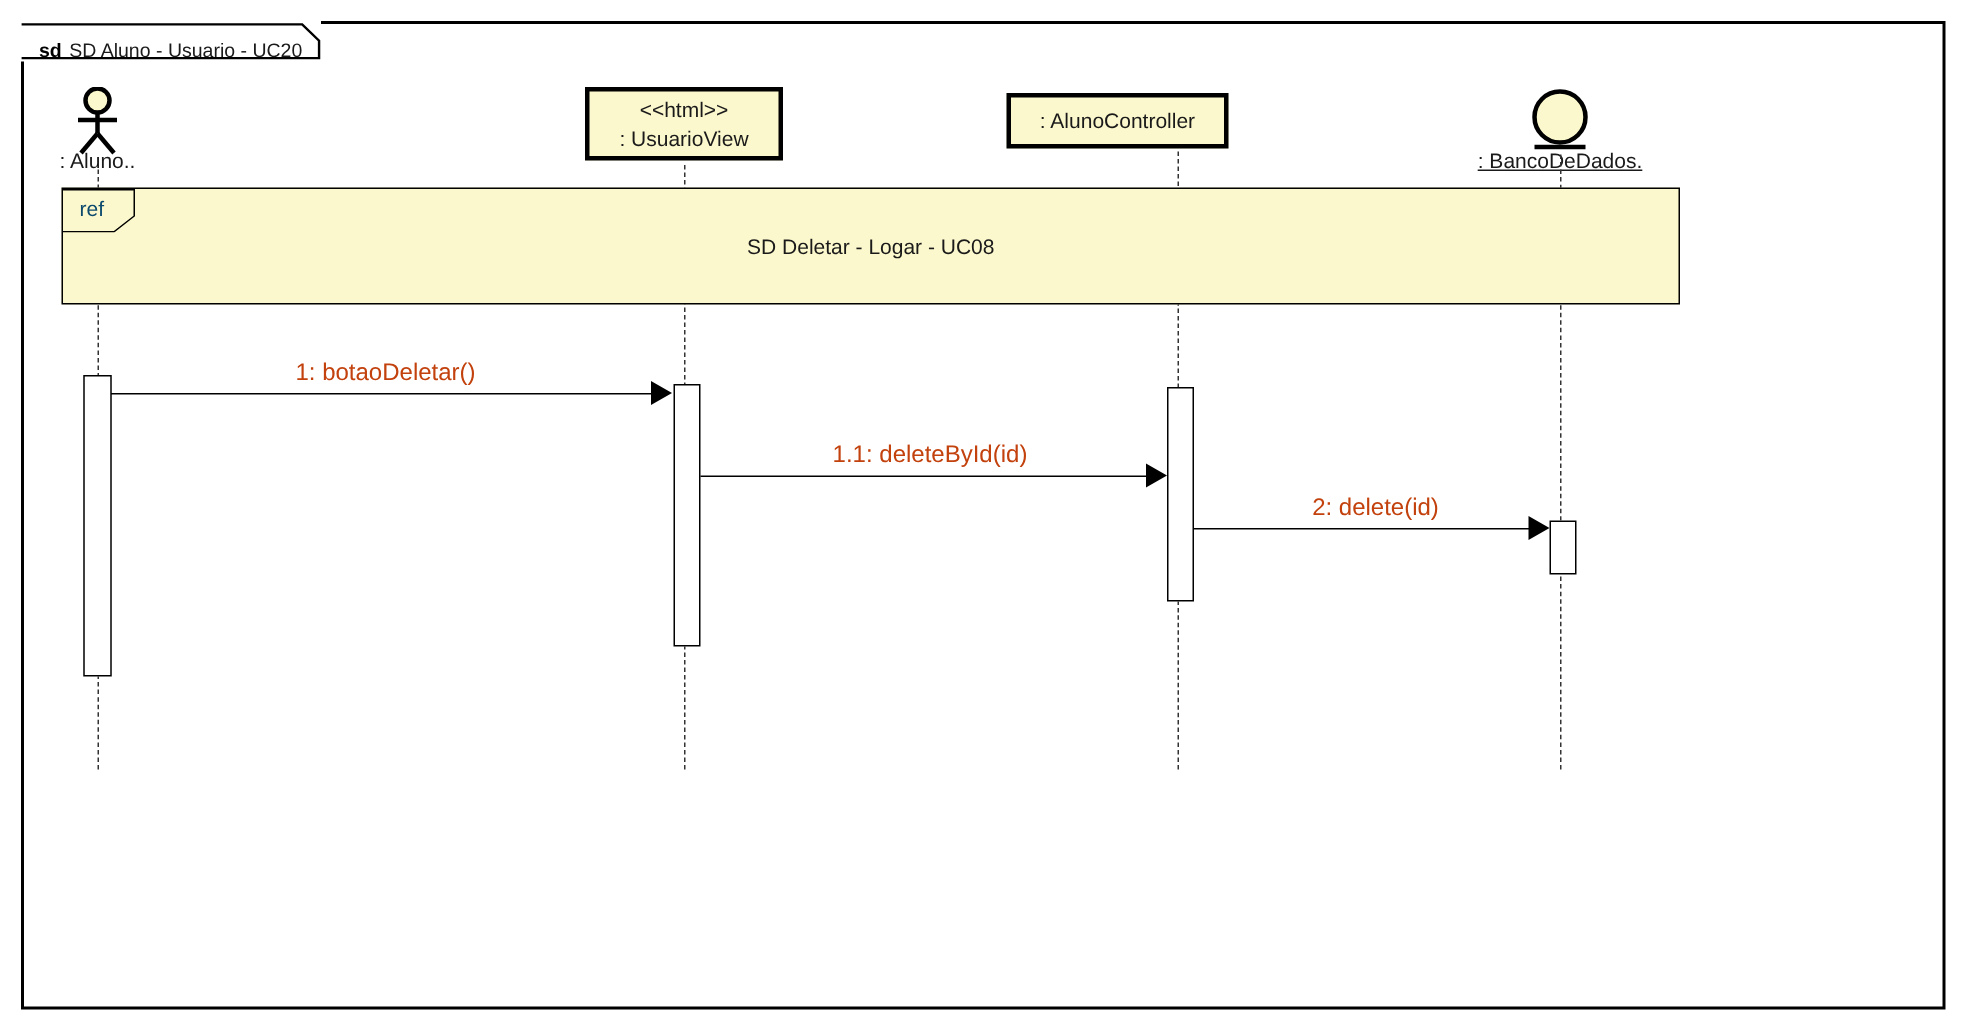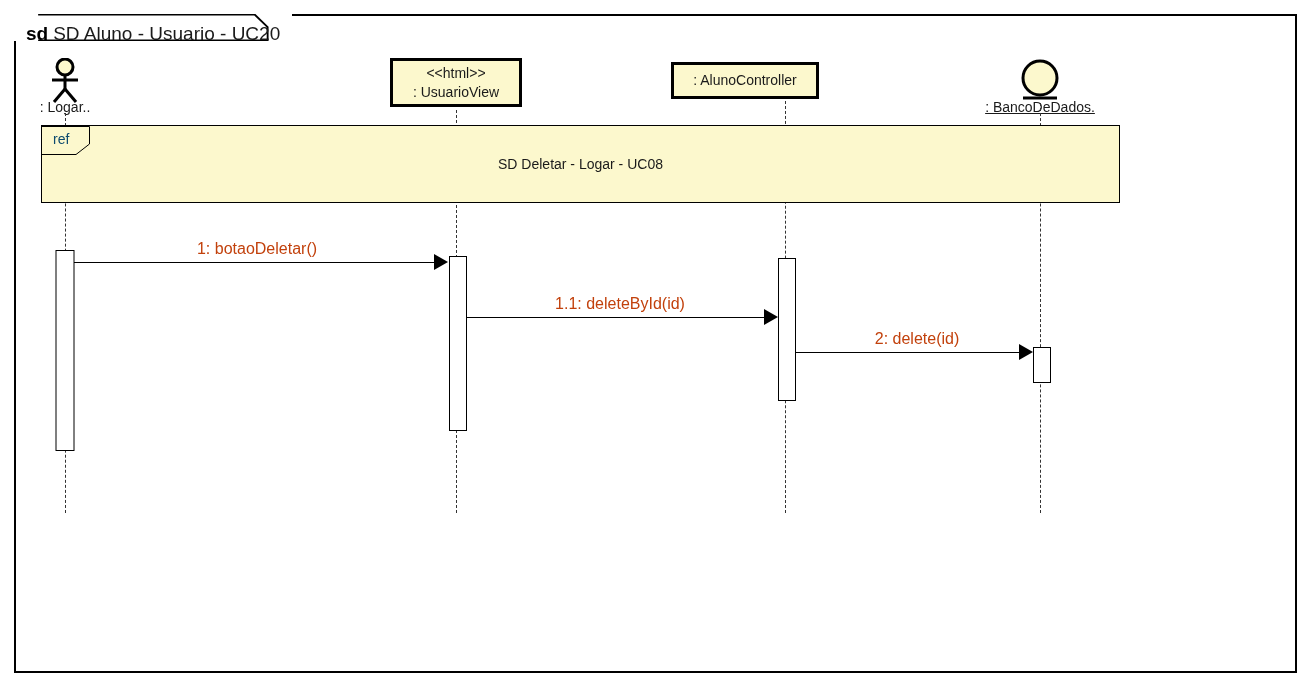--- a/index.html
+++ b/index.html
@@ -38,21 +38,21 @@
     box-sizing: border-box;
     background: #ffffff;
     z-index: 6;
   }
   .sd-tab-body {
     position: relative;
     height: 39px;
     padding: 0 10px 0 12px;
     display: flex;
     align-items: center;
-    font-size: 19px;
+    font-size: 13px;
     color: #1a1a1a;
     white-space: nowrap;
     background: #ffffff;
     border-right: 2px solid transparent;
   }
   .sd-tab-kw {
     font-weight: bold;
     color: #000000;
     margin-right: 5px;
   }
@@ -216,21 +216,21 @@
 
   <div class="actor" style="left:65px; top:58px;">
     <svg width="40" height="46" viewBox="0 0 40 46">
       <circle cx="20" cy="9" r="8" fill="#fcf8cd" stroke="#000000" stroke-width="3"></circle>
       <line x1="20" y1="17" x2="20" y2="31" stroke="#000000" stroke-width="3"></line>
       <line x1="7" y1="22" x2="33" y2="22" stroke="#000000" stroke-width="3"></line>
       <line x1="20" y1="31" x2="9" y2="44" stroke="#000000" stroke-width="3"></line>
       <line x1="20" y1="31" x2="31" y2="44" stroke="#000000" stroke-width="3"></line>
     </svg>
   </div>
-  <div class="participant-label" style="left:65px; top:99px;">: Logar..</div>
+  <div class="participant-label" style="left:65px; top:99px;">: Aluno..</div>
 
   <div class="obj-box" style="left:456px; top:58px; width:132px; height:49px;">
     <div>&lt;&lt;html&gt;&gt;</div>
     <div>: UsuarioView</div>
   </div>
 
   <div class="obj-box" style="left:745px; top:62px; width:148px; height:37px;">
     <div>: AlunoController</div>
   </div>
 

